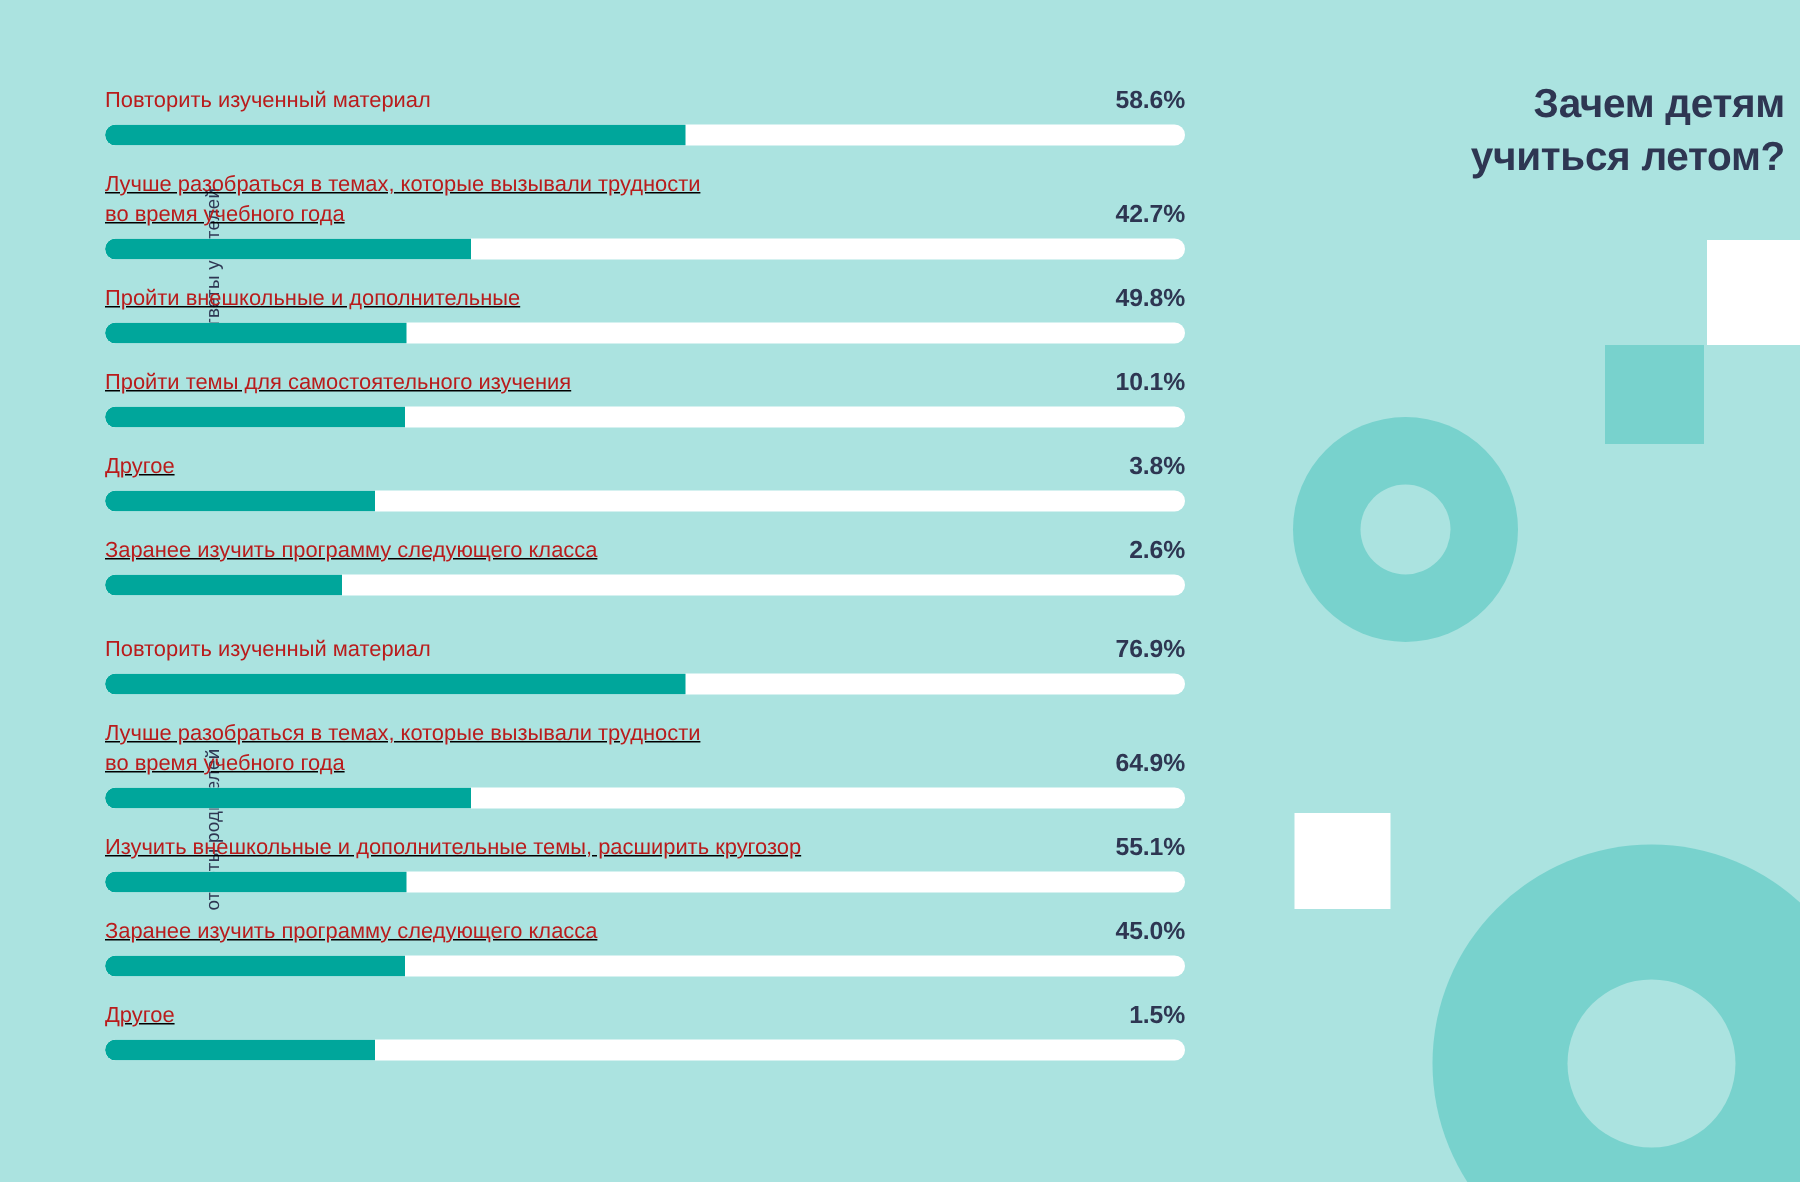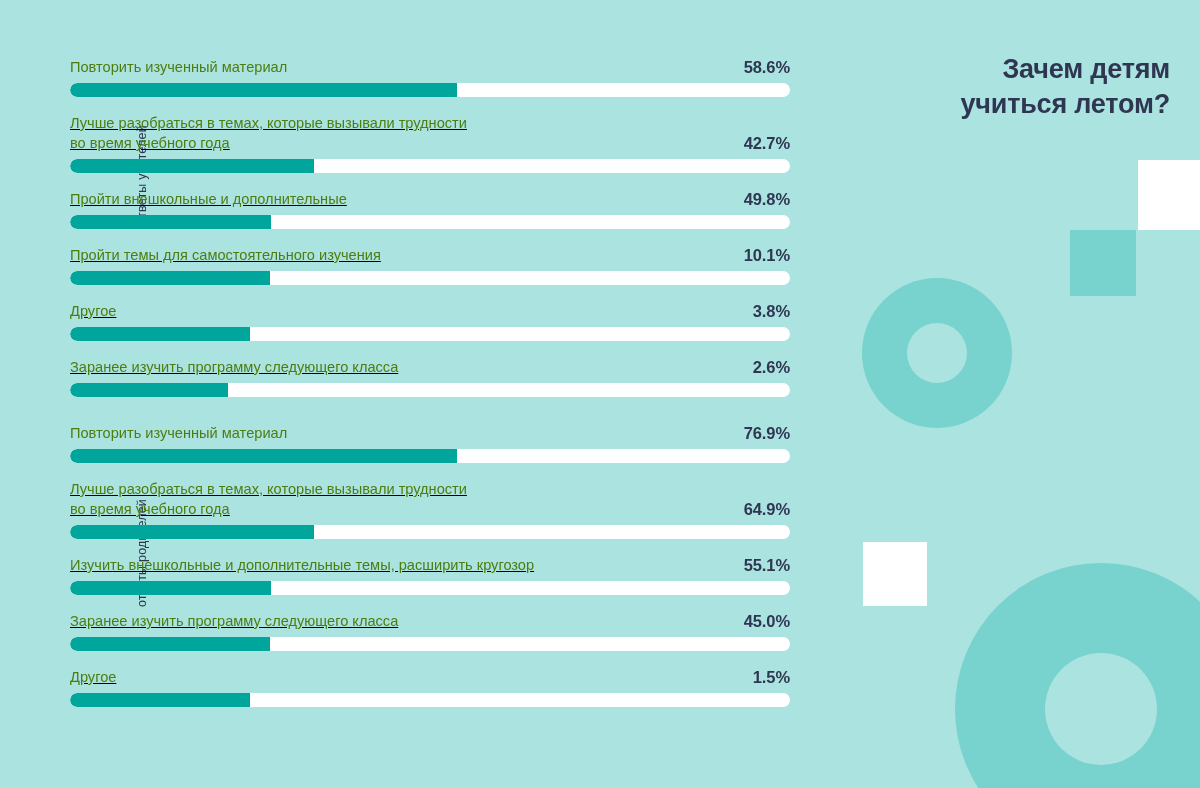--- a/index.html
+++ b/index.html
@@ -66,21 +66,21 @@
     position: absolute;
     left: 90px; top: 90px;
     width: 112px; height: 112px;
     border-radius: 50%;
     background: #abe3e0;
   }
 
   
   .title {
     position: absolute;
-    left: 900px;
+    left: 920px;
     top: 52px;
     width: 270px;
     text-align: right;
     font-size: 27px;
     font-weight: bold;
     line-height: 1.28;
     color: #2e3652;
     letter-spacing: -0.2px;
   }
 
@@ -115,21 +115,21 @@
 
   .row-head {
     position: relative;
     display: block;
     width: 720px;
   }
 
   .row-label {
     display: block;
     font-size: 14.6px;
-    color: #4d7c0f;
+    color: #b91c1c;
     line-height: 1.37;
     padding-right: 90px;
     white-space: pre-line;
   }
 
   .row-value {
     position: absolute;
     right: 0;
     bottom: 1px;
     font-size: 16.5px;

